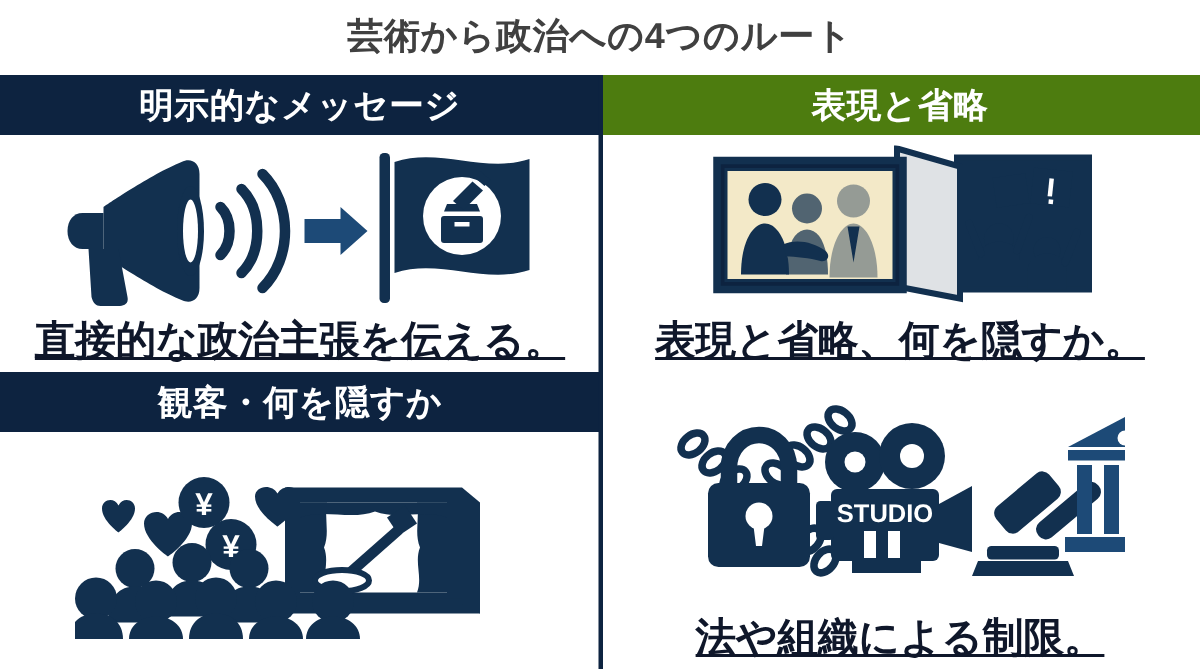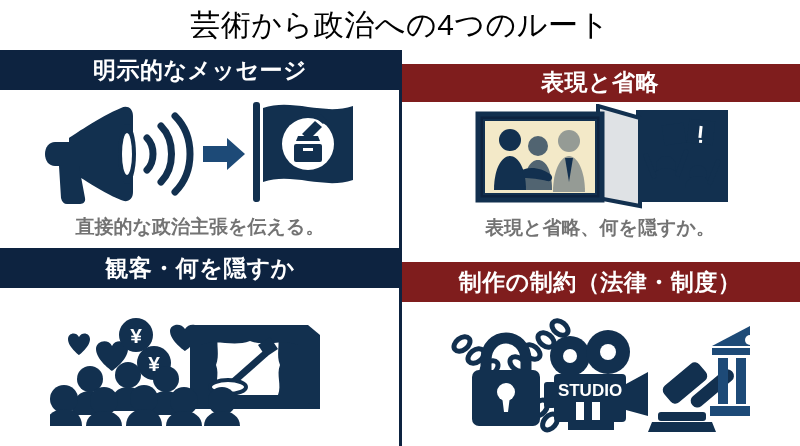--- a/index.html
+++ b/index.html
@@ -23,23 +23,23 @@
 
   
   .title-bar {
     height: 50px;
     display: flex;
     align-items: center;
     justify-content: center;
     background: #ffffff;
   }
   .title-text {
-    font-size: 30px;
-    font-weight: normal;
-    color: #000000;
+    font-size: 24px;
+    font-weight: bold;
+    color: #404040;
     letter-spacing: 0.5px;
     line-height: 1;
     white-space: nowrap;
   }
 
   
   .grid {
     position: relative;
     width: 800px;
     height: 396px;
@@ -69,38 +69,39 @@
     align-items: center;
     justify-content: center;
     color: #ffffff;
     font-size: 23px;
     font-weight: bold;
     letter-spacing: 0.5px;
     white-space: nowrap;
     box-sizing: border-box;
   }
   .hdr-dark  { background: #0d2340; }
-  .hdr-blue  { background: #7f1d1d; margin-top: 14px; }
+  .hdr-blue  { background: #4d7c0f; }
 
   .panel-art {
     flex: 1;
     display: flex;
     align-items: center;
     justify-content: center;
     padding: 2px 0 0 0;
   }
   .panel-caption {
     height: 42px;
     display: flex;
     align-items: center;
     justify-content: center;
-    font-size: 19px;
+    font-size: 27px;
     font-weight: bold;
-    color: #737373;
+    color: #0f172a;
     white-space: nowrap;
+    text-decoration: underline;
   }
 
   svg { display: block; }
   .nv  { fill: #12304f; }
   .nv2 { fill: #0d2340; }
   .bl  { fill: #1d4a77; }
   .wh  { fill: #ffffff; }
   .cream { fill: #f3e9c8; }
   .gry { fill: #c9cdd2; }
   .gry2 { fill: #dfe2e5; }
@@ -258,21 +259,20 @@
             <circle class="nv" cx="134" cy="90" r="14"></circle>
             <path class="nv" d="M116 115 C116 106 124 100 134 100 C144 100 152 106 152 115 Z"></path>
             <circle class="nv" cx="172" cy="90" r="14"></circle>
             <path class="nv" d="M154 115 C154 106 162 100 172 100 C182 100 190 106 190 115 Z"></path>
           </g>
         </svg>
       </div>
     </div>
 
     <div class="panel">
-      <div class="panel-header hdr-blue">制作の制約（法律・制度）</div>
       <div class="panel-art">
         <svg width="300" height="118" viewBox="0 0 300 118">
 
           <g>
             <g fill="none" stroke="#12304f" stroke-width="5">
               <ellipse cx="12" cy="28" rx="9" ry="6" transform="rotate(-38 12 28)"></ellipse>
               <ellipse cx="26" cy="40" rx="9" ry="6" transform="rotate(-38 26 40)"></ellipse>
               <ellipse cx="40" cy="52" rx="9" ry="6" transform="rotate(-38 40 52)"></ellipse>
               <ellipse cx="68" cy="48" rx="9" ry="6" transform="rotate(38 68 48)"></ellipse>
               <ellipse cx="82" cy="36" rx="9" ry="6" transform="rotate(38 82 36)"></ellipse>
@@ -317,16 +317,17 @@
             <circle class="wh" cx="300" cy="24" r="5"></circle>
             <rect class="bl" x="262" y="32" width="76" height="7"></rect>
             <rect class="bl" x="268" y="42" width="10" height="46"></rect>
             <rect class="bl" x="286" y="42" width="10" height="46"></rect>
             <rect class="bl" x="304" y="42" width="10" height="46"></rect>
             <rect class="bl" x="322" y="42" width="10" height="46"></rect>
             <rect class="bl" x="260" y="90" width="80" height="10"></rect>
           </g>
         </svg>
       </div>
+      <div class="panel-caption">法や組織による制限。</div>
     </div>
 
   </div>
 </div>
 
 </body></html>

